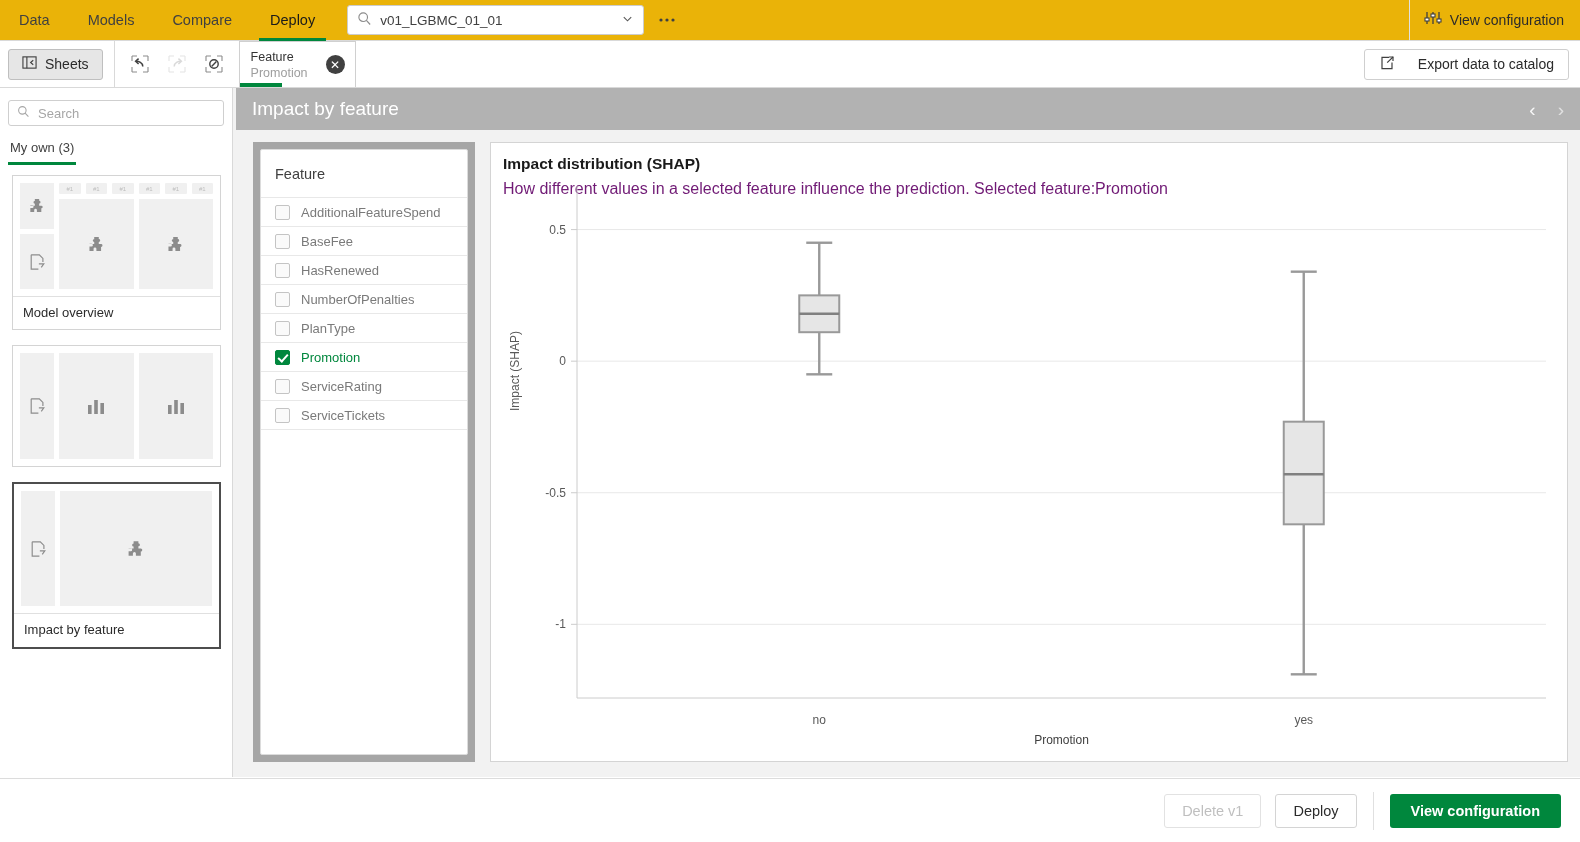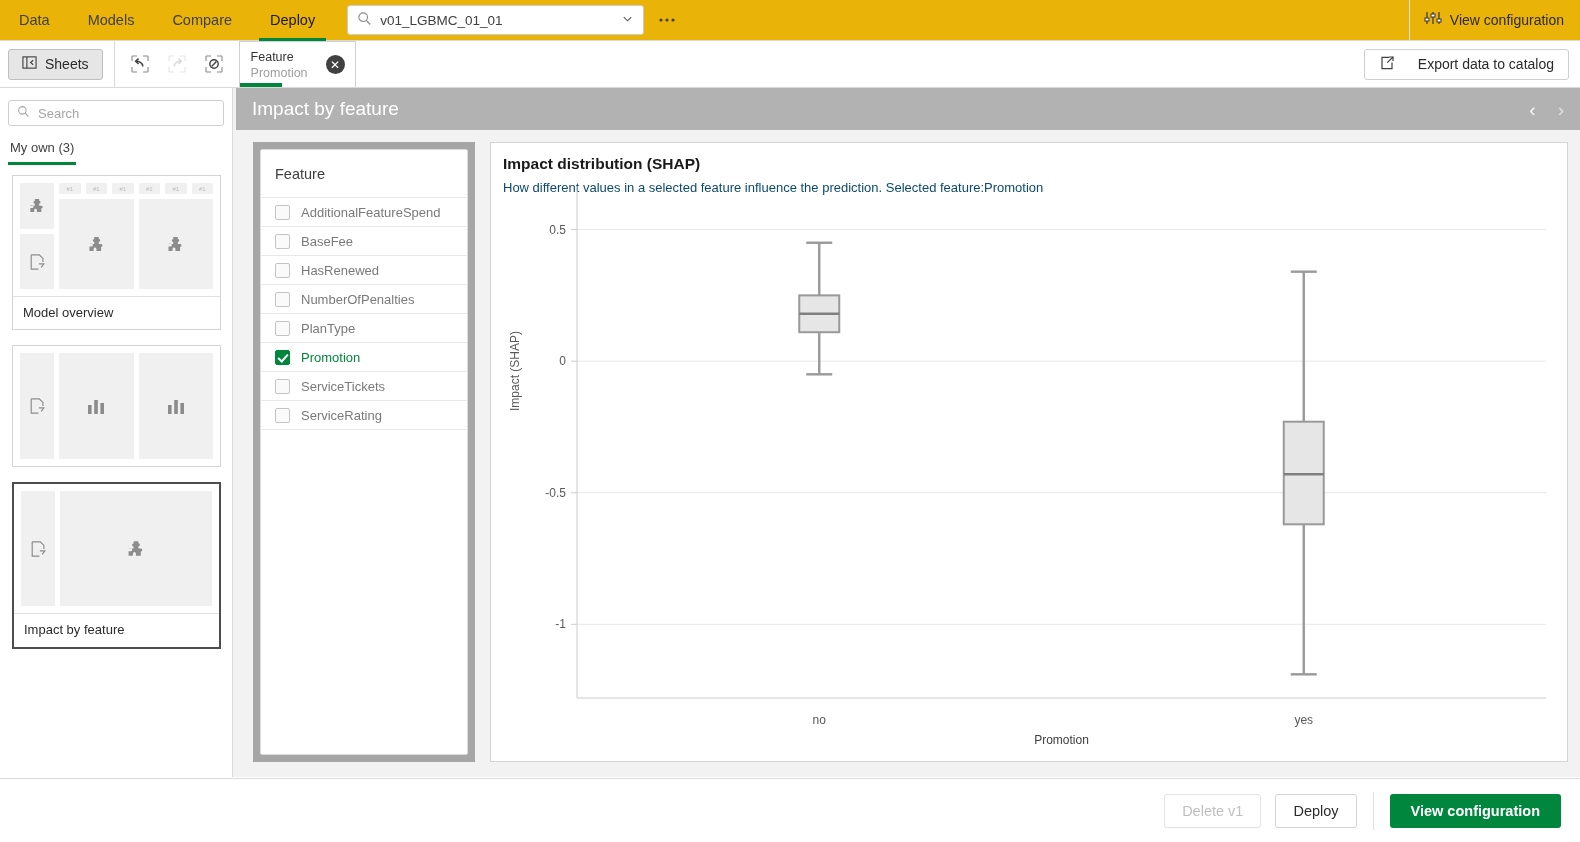--- a/index.html
+++ b/index.html
@@ -165,21 +165,21 @@
   .feat-row .nm { font-size: 13px; color: #7a7a7a; }
   .feat-row.sel .nm { color: #00873d; font-style: normal; }
   .feat-spacer { border-top: 1px solid #e8e8e8; }
 
   
   .chartpanel {
     position: absolute; left: 490px; top: 142px; width: 1078px; height: 620px;
     background: #fff; border: 1px solid #d4d4d4;
   }
   .chart-title { padding: 12px 0 0 12px; font-size: 15.5px; color: #1a1a1a; font-weight: bold; }
-  .chart-sub { padding: 7px 0 0 12px; font-size: 13px; color: #0c4a6e; }
+  .chart-sub { padding: 7px 0 0 12px; font-size: 16px; color: #701a75; }
   .plot { position: absolute; left: 0; top: 0; width: 1078px; height: 620px; }
   .ylab {
     position: absolute; left: 17px; top: 268px; font-size: 12px; color: #595959;
     transform: rotate(-90deg); transform-origin: left top; white-space: nowrap;
   }
 
   
   .bottombar {
     position: absolute; left: 0; top: 778px; width: 1580px; height: 64px;
     background: #fff; border-top: 1px solid #dcdcdc;
@@ -467,25 +467,25 @@
       <div class="feat-row">
         <span class="cb"></span>
         <span class="nm">PlanType</span>
       </div>
       <div class="feat-row sel">
         <span class="cb"></span>
         <span class="nm">Promotion</span>
       </div>
       <div class="feat-row">
         <span class="cb"></span>
+        <span class="nm">ServiceRating</span>
+      </div>
+      <div class="feat-row">
+        <span class="cb"></span>
         <span class="nm">ServiceTickets</span>
-      </div>
-      <div class="feat-row">
-        <span class="cb"></span>
-        <span class="nm">ServiceRating</span>
       </div>
       <div class="feat-spacer"></div>
     </div>
   </div>
 
   <div class="chartpanel">
     <div class="chart-title">Impact distribution (SHAP)</div>
     <div class="chart-sub">How different values in a selected feature influence the prediction. Selected feature:Promotion</div>
 
     <div class="plot">

